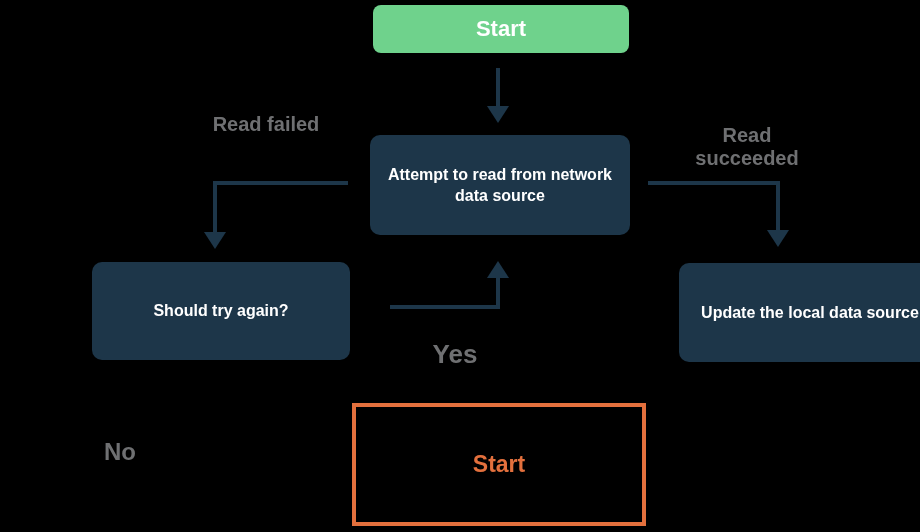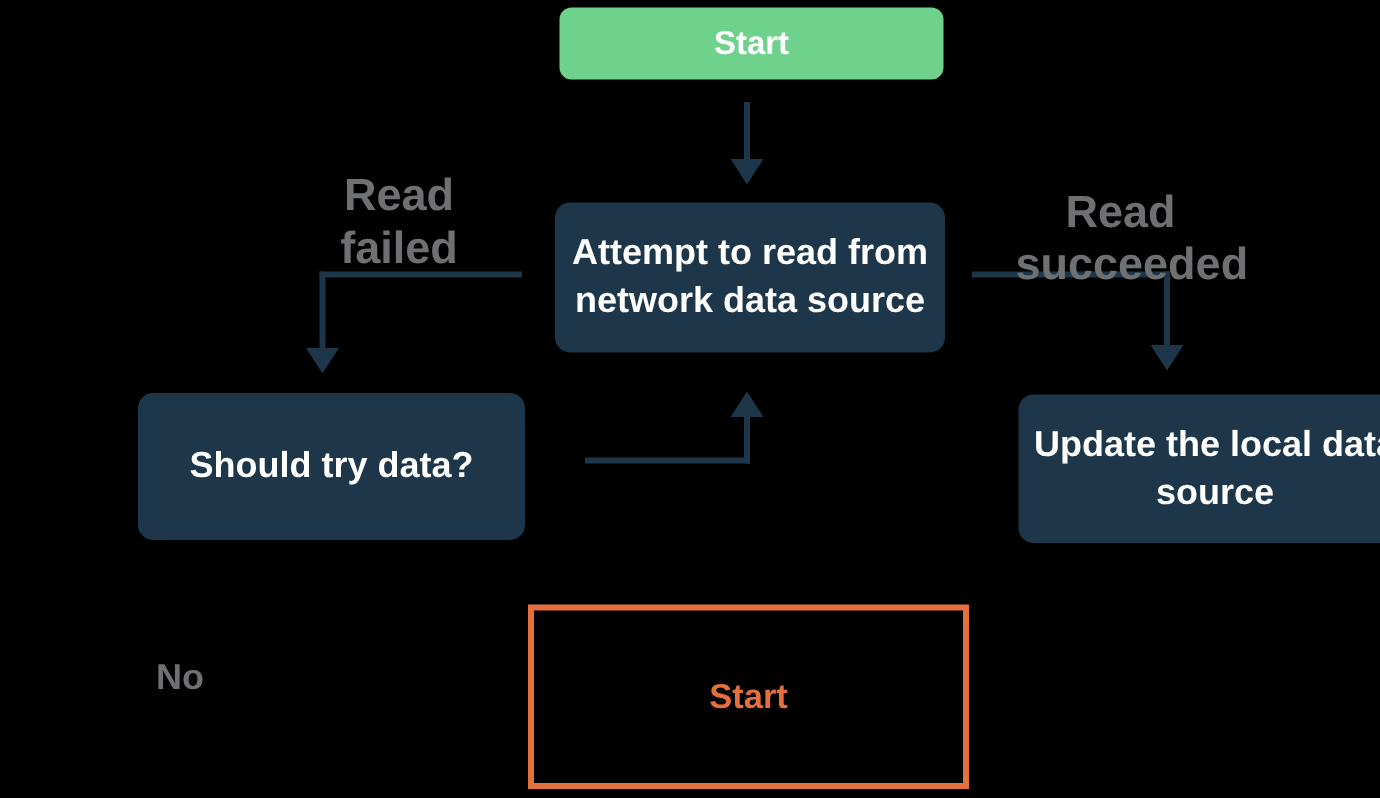--- a/index.html
+++ b/index.html
@@ -15,21 +15,21 @@
     overflow: hidden;
   }
   .node {
     position: absolute;
     box-sizing: border-box;
     display: flex; align-items: center; justify-content: center;
     text-align: center;
     color: var(--node-text, #ffffff);
     background: var(--node-fill-dark, #1d3649);
     border-radius: 10px;
-    font-size: 24px;
+    font-size: 16px;
     line-height: 1.32;
     padding: 6px 10px;
   }
   .node.start {
     left: 373px; top: 5px; width: 256px; height: 48px;
     background: var(--node-fill-start, #6fd28c);
     border-radius: 8px;
     font-size: 22px;
   }
   .node.attempt  { left: 370px; top: 135px; width: 260px; height: 100px; }
@@ -56,38 +56,38 @@
   .head-up {
     position: absolute; width: 0; height: 0;
     border-left: 11px solid transparent;
     border-right: 11px solid transparent;
     border-bottom: 17px solid var(--arrow, #1d3649);
   }
   .elabel {
     position: absolute;
     color: var(--edge-label-text, #6f7072);
     text-align: center;
-    font-size: 30px;
+    font-size: 20px;
     line-height: 1.17;
   }
   .elabel.read-failed    { left: 206px; top: 113px; width: 120px; }
   .elabel.read-succeeded { left: 677px; top: 113px; width: 140px; margin-top: 11px; }
   .elabel.yes            { left: 415px; top: 339px; width:  80px; font-size: 26px; }
   .elabel.no             { left:  90px; top: 438px; width:  60px; font-size: 24px; }
 </style>
 </head>
 <body>
 
 <div class="canvas">
 
   <div class="node start">Start</div>
 
   <div class="node attempt">Attempt to read from network data source</div>
 
-  <div class="node shouldtry">Should try data?</div>
+  <div class="node shouldtry">Should try again?</div>
 
   <div class="node update">Update the local data source</div>
 
   <div class="node done">Start</div>
 
   <div class="seg" style="left:496px; top:68px; width:4px; height:38px;"></div>
   <div class="head-down" style="left:487px; top:106px;"></div>
 
   <div class="seg" style="left:213px; top:181px; width:135px; height:4px;"></div>
   <div class="seg" style="left:213px; top:181px; width:4px; height:51px;"></div>
@@ -96,15 +96,16 @@
   <div class="seg" style="left:648px; top:181px; width:132px; height:4px;"></div>
   <div class="seg" style="left:776px; top:181px; width:4px; height:49px;"></div>
   <div class="head-down" style="left:767px; top:230px;"></div>
 
   <div class="seg" style="left:390px; top:305px; width:110px; height:4px;"></div>
   <div class="seg" style="left:496px; top:277px; width:4px; height:32px;"></div>
   <div class="head-up" style="left:487px; top:261px;"></div>
 
   <div class="elabel read-failed">Read failed</div>
   <div class="elabel read-succeeded">Read succeeded</div>
+  <div class="elabel yes">Yes</div>
   <div class="elabel no">No</div>
 
 </div>
 
 </body></html>

